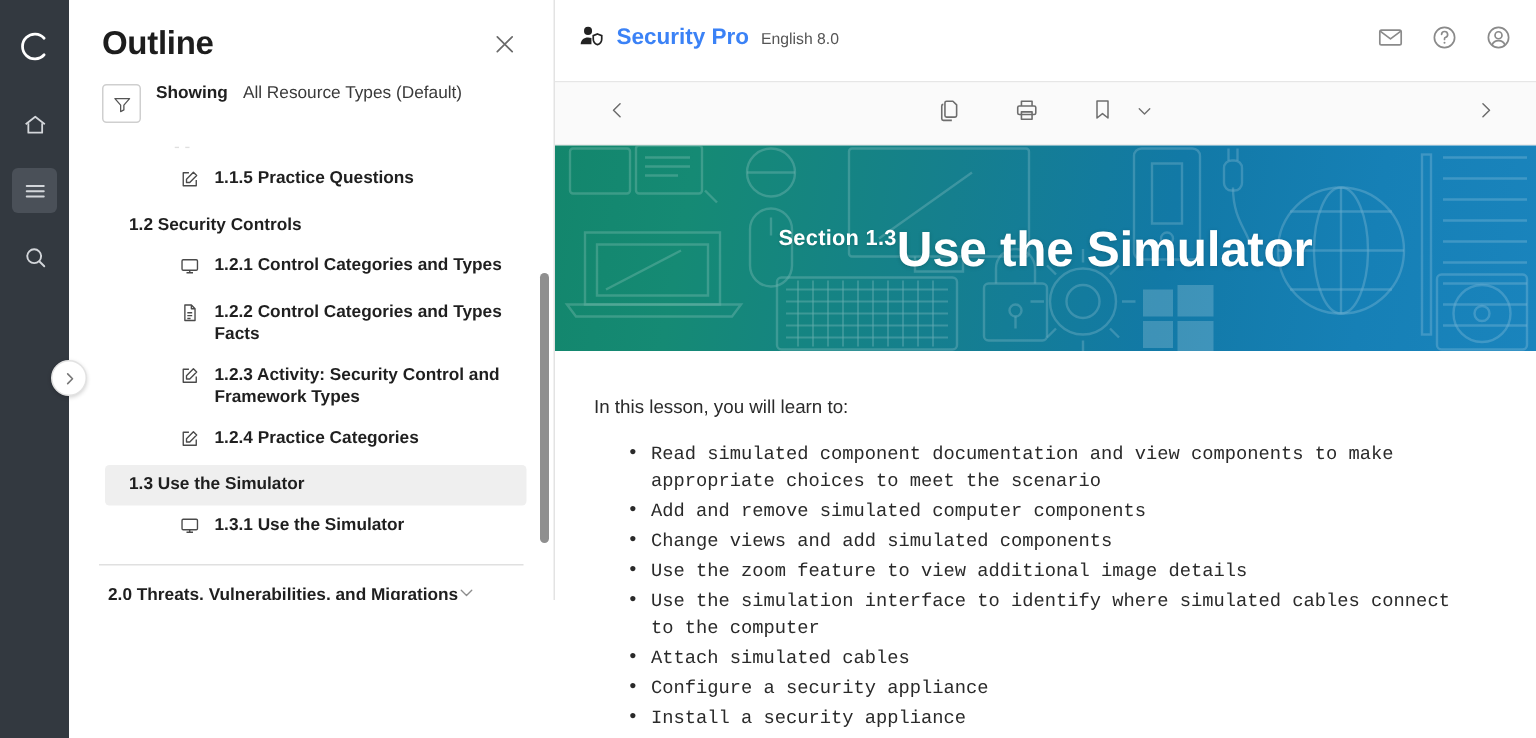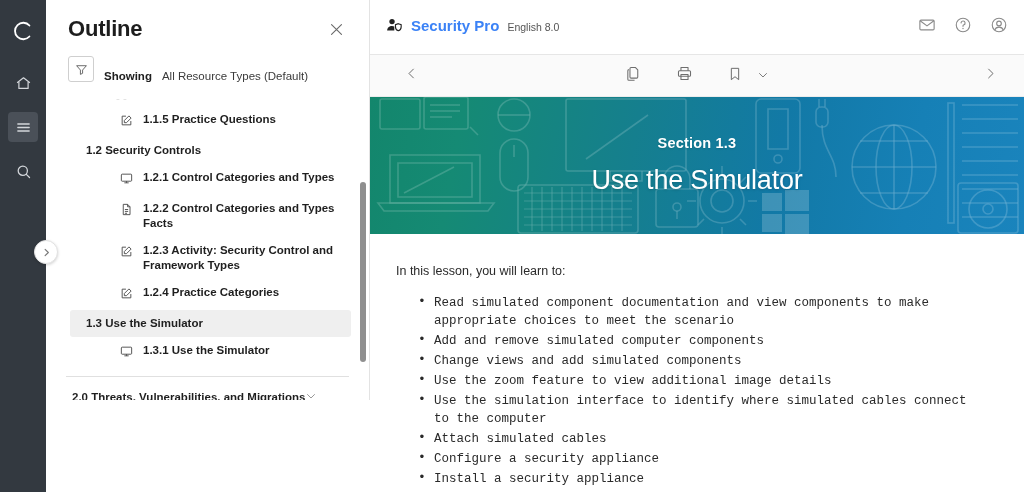--- a/index.html
+++ b/index.html
@@ -53,21 +53,21 @@
     display: flex; align-items: center; justify-content: space-between;
     padding: 16px 22px 8px 22px;
   }
   .outline-title {
     font-size: 22px; font-weight: bold; color: #1d1d1d; letter-spacing: -.2px;
   }
   .close-btn { color: #6b6b6b; width: 22px; height: 22px;
     display: flex; align-items: center; justify-content: center; }
 
   .filter-row {
-    display: flex; align-items: flex-end; gap: 10px;
+    display: flex; align-items: flex-start; gap: 10px;
     padding: 6px 22px 10px 22px;
   }
   .funnel-box {
     width: 26px; height: 26px; border: 1px solid #cfcfcf; border-radius: 3px;
     display: flex; align-items: center; justify-content: center; color: #555;
   }
   .showing-label { font-size: 11.5px; font-weight: bold; color: #202020; }
   .showing-value { font-size: 11.5px; color: #3a3a3a; }
 
   
@@ -134,30 +134,30 @@
     color: #6d6d6d; pointer-events: none;
   }
   .tb-center > * { pointer-events: auto; }
   .bookmark-group { display: flex; align-items: center; gap: 14px; }
 
   
   .banner {
     height: 137px; min-height: 137px;
     position: relative; overflow: hidden;
     background: linear-gradient(100deg, #13866c 0%, #158a74 14%, #157f8e 40%, #1279a6 62%, #1680b6 82%, #1a84bd 100%);
-    display: flex; flex-direction: column; align-items: center;
+    display: flex; align-items: center;
     justify-content: center;
   }
   .banner-art { position: absolute; inset: 0; opacity: .34; }
   .banner-section {
     position: relative; font-size: 14.5px; font-weight: bold; color: #fff;
     letter-spacing: .2px; margin-bottom: 14px; text-shadow: 0 1px 2px rgba(0,0,0,.15);
   }
   .banner-title {
-    position: relative; font-size: 27px; font-weight: normal; color: #fff;
+    position: relative; font-size: 33px; font-weight: bold; color: #fff;
     letter-spacing: -.2px; text-shadow: 0 1px 3px rgba(0,0,0,.18);
   }
 
   
   .lesson { padding: 30px 40px 0 26px; overflow: hidden; flex: 1; }
   .lesson-intro { font-size: 12.5px; color: #2a2a2a; margin-bottom: 16px; }
   .lesson ul { list-style: none; padding-left: 22px; }
   .lesson li {
     position: relative; font-size: 12.5px; color: #2a2a2a;
     line-height: 18px; margin-bottom: 2px; padding-left: 16px; font-family: Liberation Mono, monospace;

